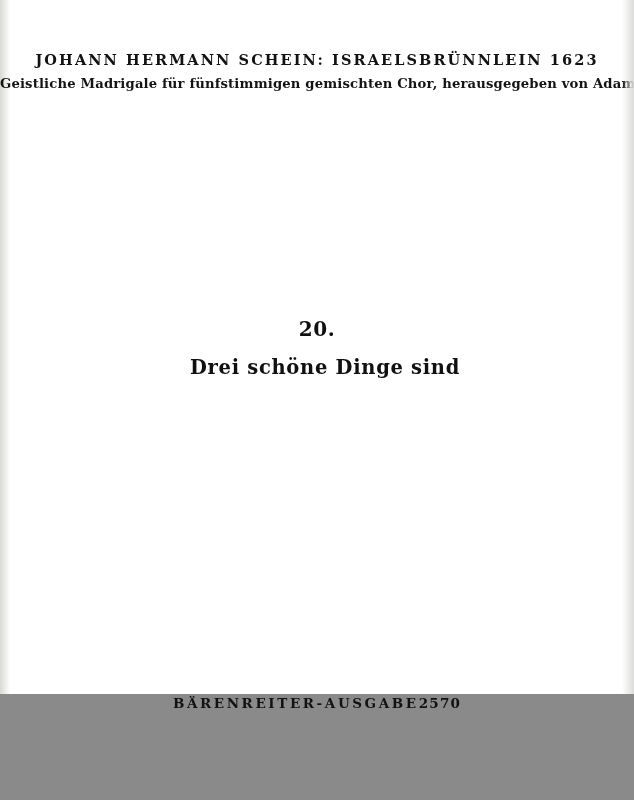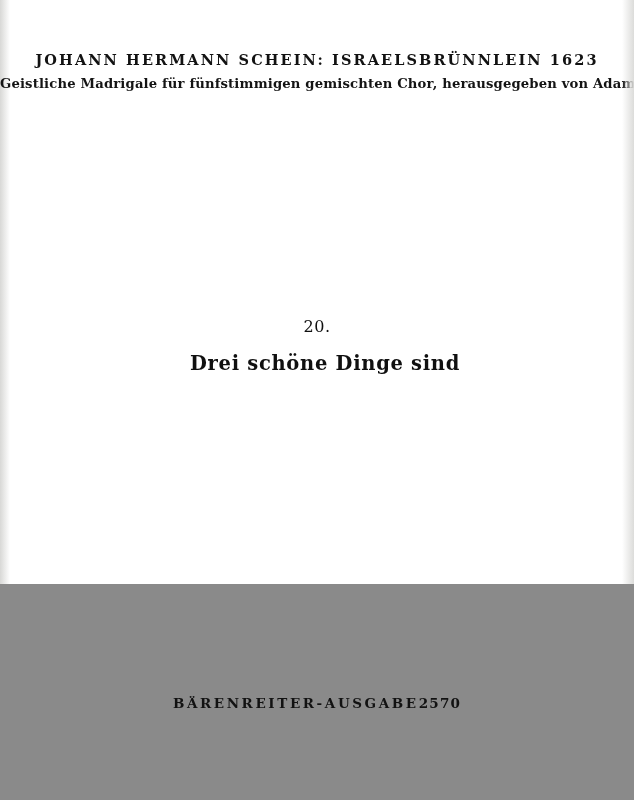--- a/index.html
+++ b/index.html
@@ -9,21 +9,21 @@
   }
   body {
     width: 634px;
     height: 800px;
     overflow: hidden;
     font-family: "Liberation Serif", serif;
   }
   .page {
     position: relative;
     width: 634px;
-    height: 584px;
+    height: 694px;
     background: #ffffff;
     box-sizing: border-box;
   }
   
   .page::before {
     content: "";
     position: absolute;
     left: 0; top: 0; bottom: 0;
     width: 10px;
     background: linear-gradient(to right, #d8d8d6, rgba(255,255,255,0));
@@ -67,22 +67,22 @@
 
   .center-block {
     position: absolute;
     top: 318px;
     left: 0;
     right: 0;
     text-align: center;
   }
   .piece-number {
     font-family: "DejaVu Serif", "Liberation Serif", serif;
-    font-size: 16px;
-    font-weight: normal;
+    font-size: 20px;
+    font-weight: bold;
     letter-spacing: 0.5px;
     color: #101010;
     line-height: 1.1;
   }
   .piece-title {
     margin-top: 17px;
     font-family: "DejaVu Serif", "Liberation Serif", serif;
     font-size: 19.5px;
     font-weight: bold;
     letter-spacing: 0.7px;

